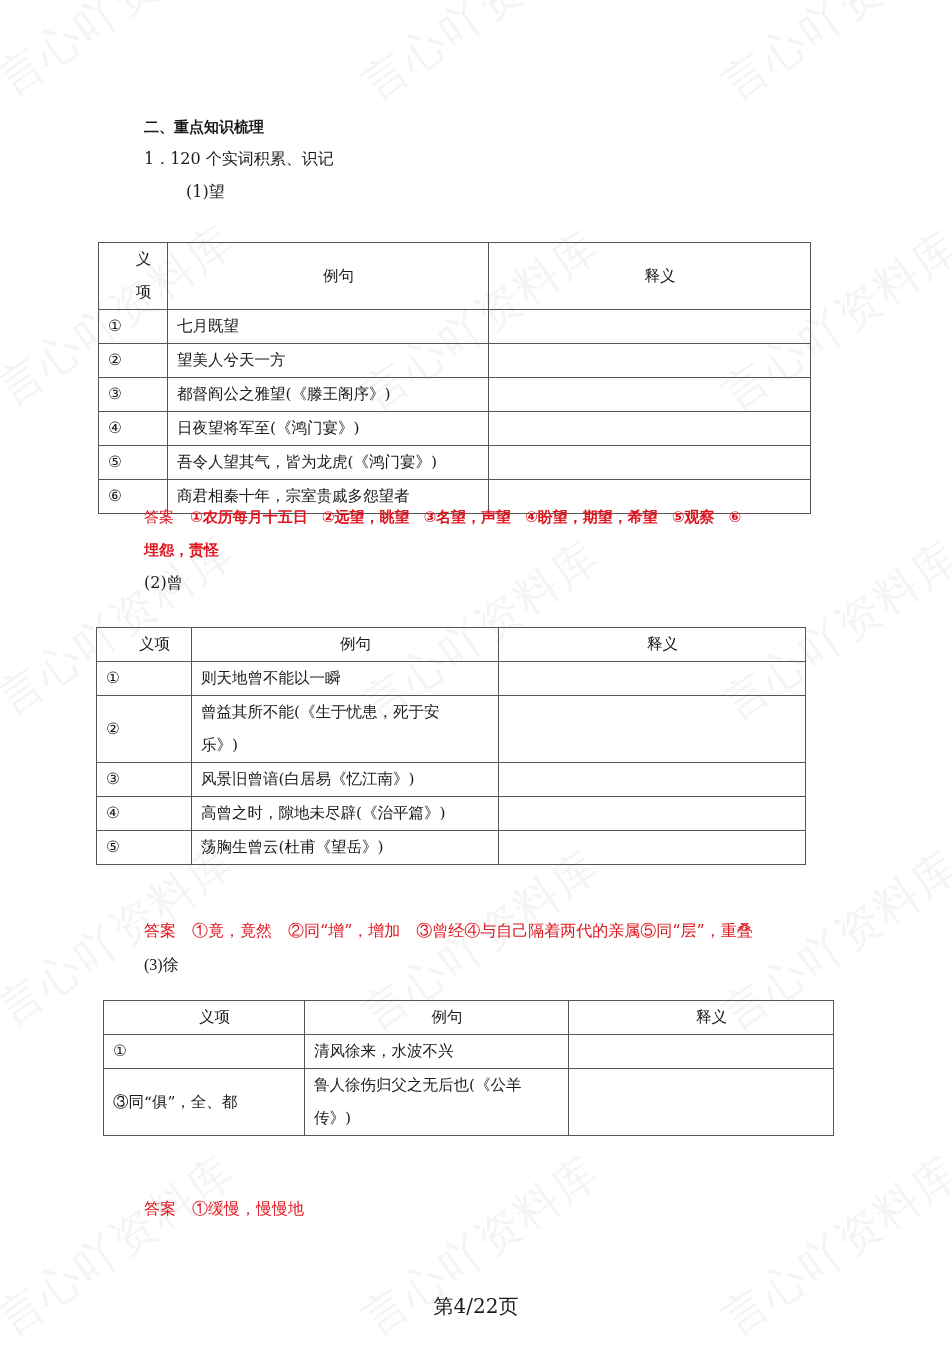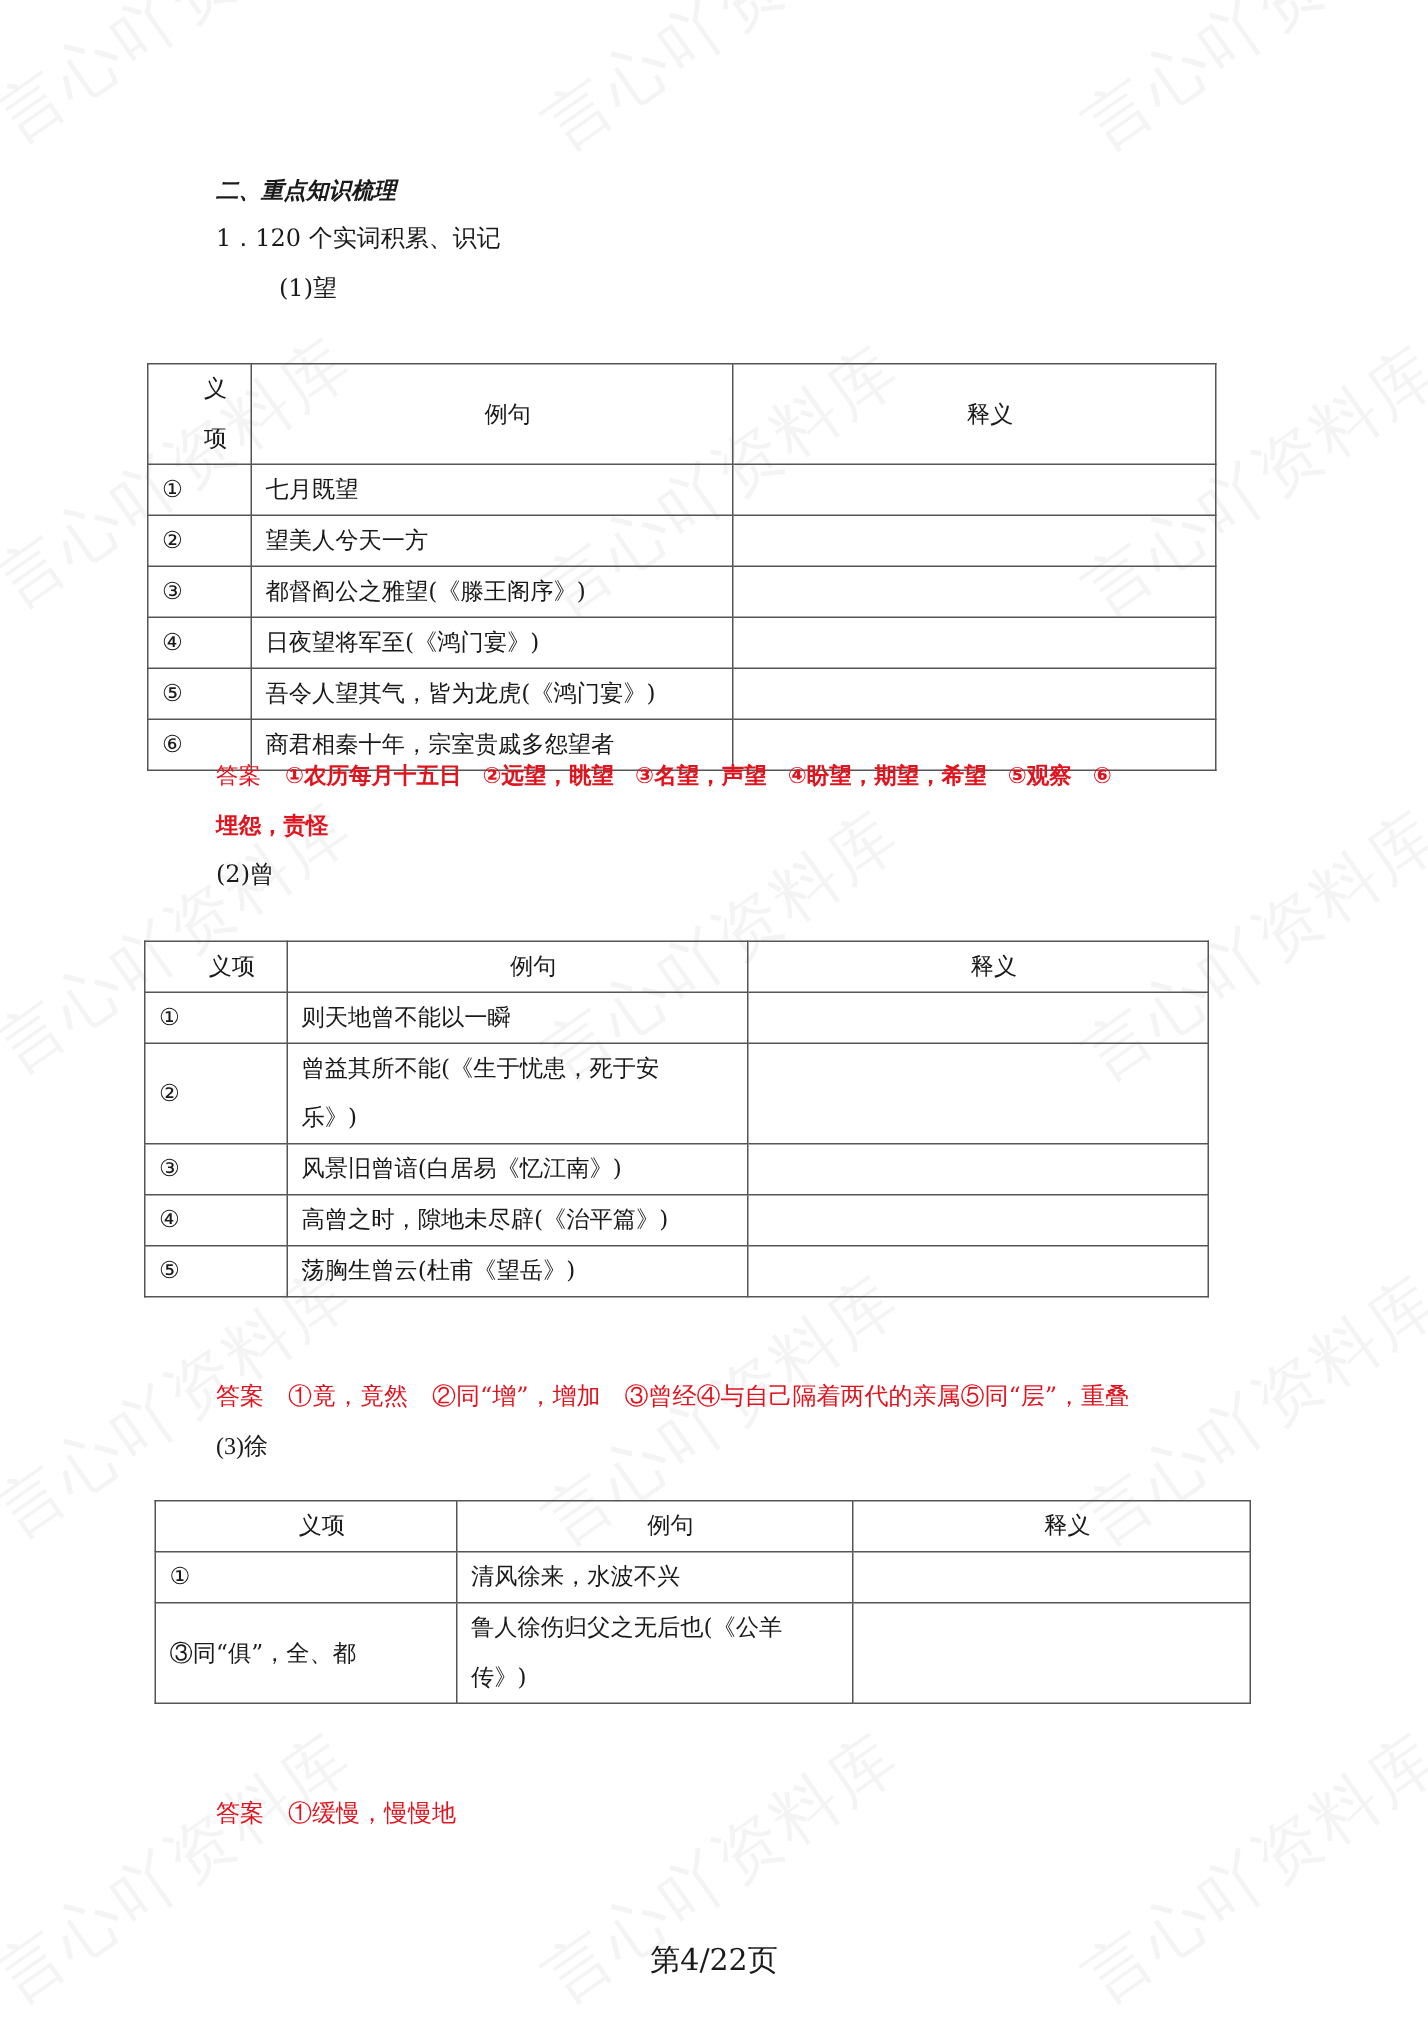--- a/index.html
+++ b/index.html
@@ -47,21 +47,21 @@
   <div class="wm" style="left:20px; top:980px;">言心吖资料库</div>
   <div class="wm" style="left:385px; top:985px;">言心吖资料库</div>
   <div class="wm" style="left:745px; top:985px;">言心吖资料库</div>
   <div class="wm" style="left:20px; top:1290px;">言心吖资料库</div>
   <div class="wm" style="left:385px; top:1290px;">言心吖资料库</div>
   <div class="wm" style="left:745px; top:1290px;">言心吖资料库</div>
 </div>
 
 <div class="content">
 
-  <div class="txt heading" style="left:144px; top:117px;font-style:italic;">二、重点知识梳理</div>
+  <div class="txt heading" style="left:144px; top:117px;">二、重点知识梳理</div>
   <div class="txt" style="left:144px; top:149px;">1．120 个实词积累、识记</div>
 
   <div class="txt" style="left:144px; top:182px;margin-left:42px;">(1)望</div>
 
   <table class="grid" style="left:98px; top:242px; width:712px;">
     <colgroup>
         <col style="width:69px">
         <col style="width:321px">
         <col style="width:322px">
       </colgroup>

